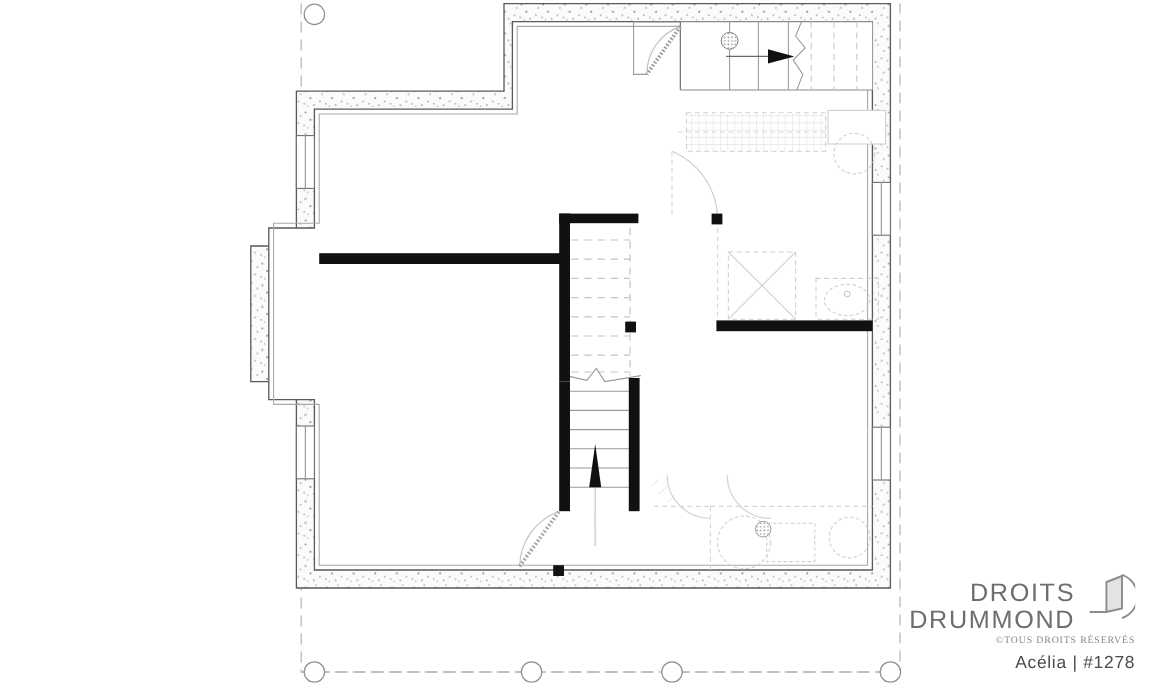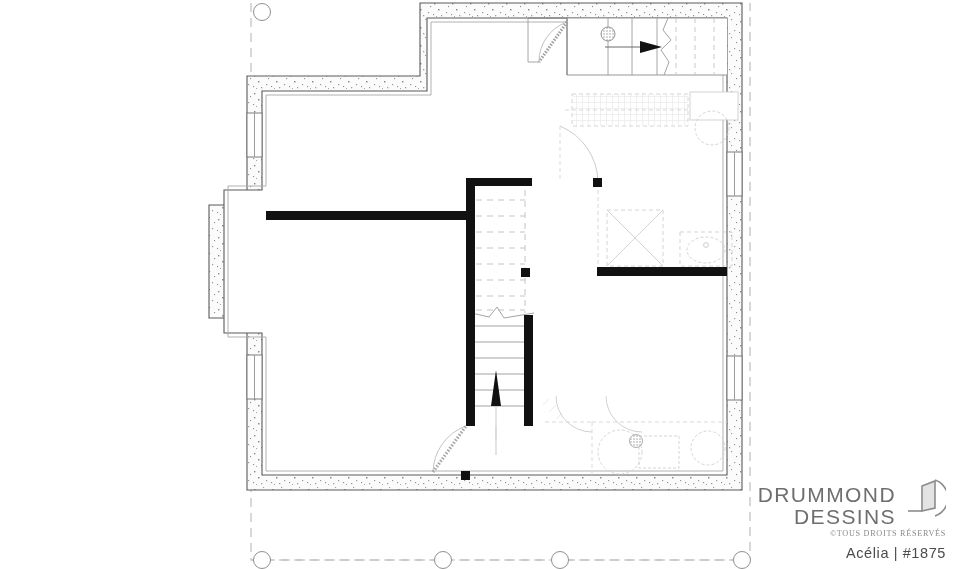--- a/index.html
+++ b/index.html
@@ -312,26 +312,26 @@
     <line x1="543" y1="405" x2="549" y2="399" stroke="#c9c9c9" stroke-width="0.8"></line>
     <line x1="549" y1="412" x2="556" y2="405" stroke="#c9c9c9" stroke-width="0.8"></line>
     <line x1="556" y1="419" x2="562" y2="413" stroke="#c9c9c9" stroke-width="0.8"></line>
   </g>
 </svg>
 </div>
 
 <div class="branding">
   <div class="brand-row">
     <div class="brand-words">
-      <div class="brand-line1">DRUMMOND</div>
-      <div class="brand-line2">DESSINS</div>
+      <div class="brand-line1">DROITS</div>
+      <div class="brand-line2">DRUMMOND</div>
     </div>
     <div class="brand-mark">
       <svg width="44" height="42" viewBox="0 0 44 42" xmlns="http://www.w3.org/2000/svg">
         <path d="M20 9 L33 4 L33 31 L20 34 Z" fill="#e3e3e3" stroke="#8c8c8c" stroke-width="1.6"></path>
         <path d="M6 34 L20 34" fill="none" stroke="#8c8c8c" stroke-width="1.6"></path>
         <path d="M33 3 A 19 19 0 0 1 33 39" fill="none" stroke="#8c8c8c" stroke-width="1.6"></path>
       </svg>
     </div>
   </div>
   <div class="brand-rights">©TOUS DROITS RÉSERVÉS</div>
-  <div class="caption">Acélia | #1875</div>
+  <div class="caption">Acélia | #1278</div>
 </div>
 
 </body></html>

